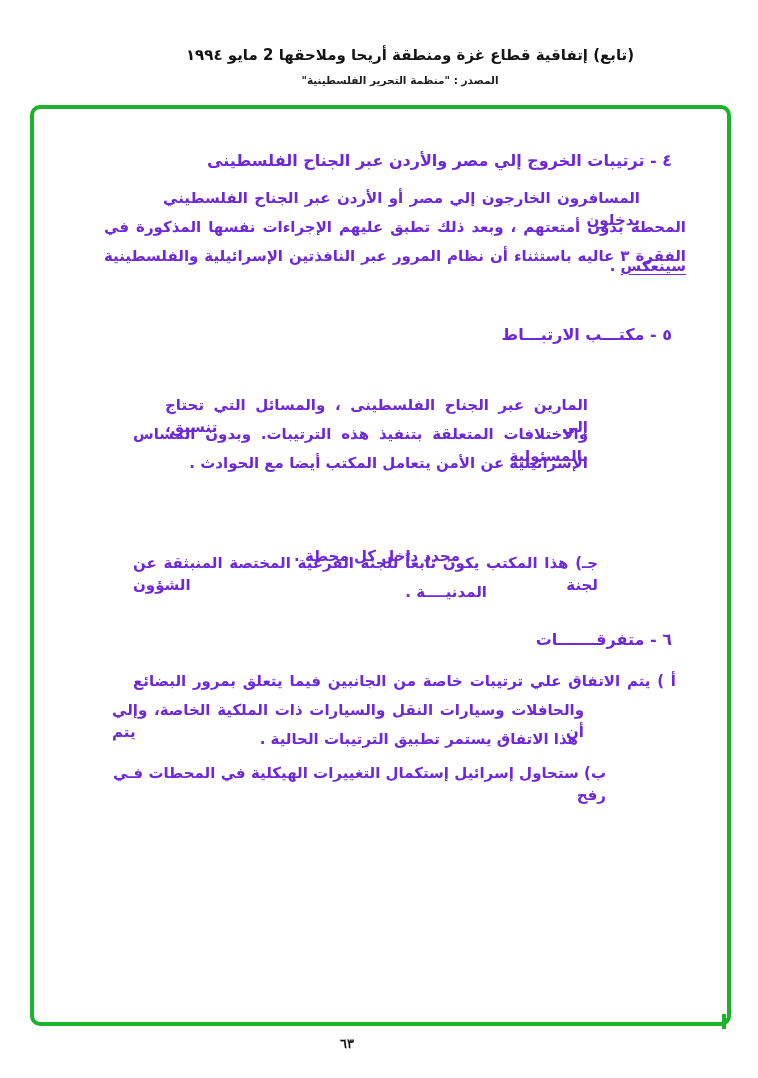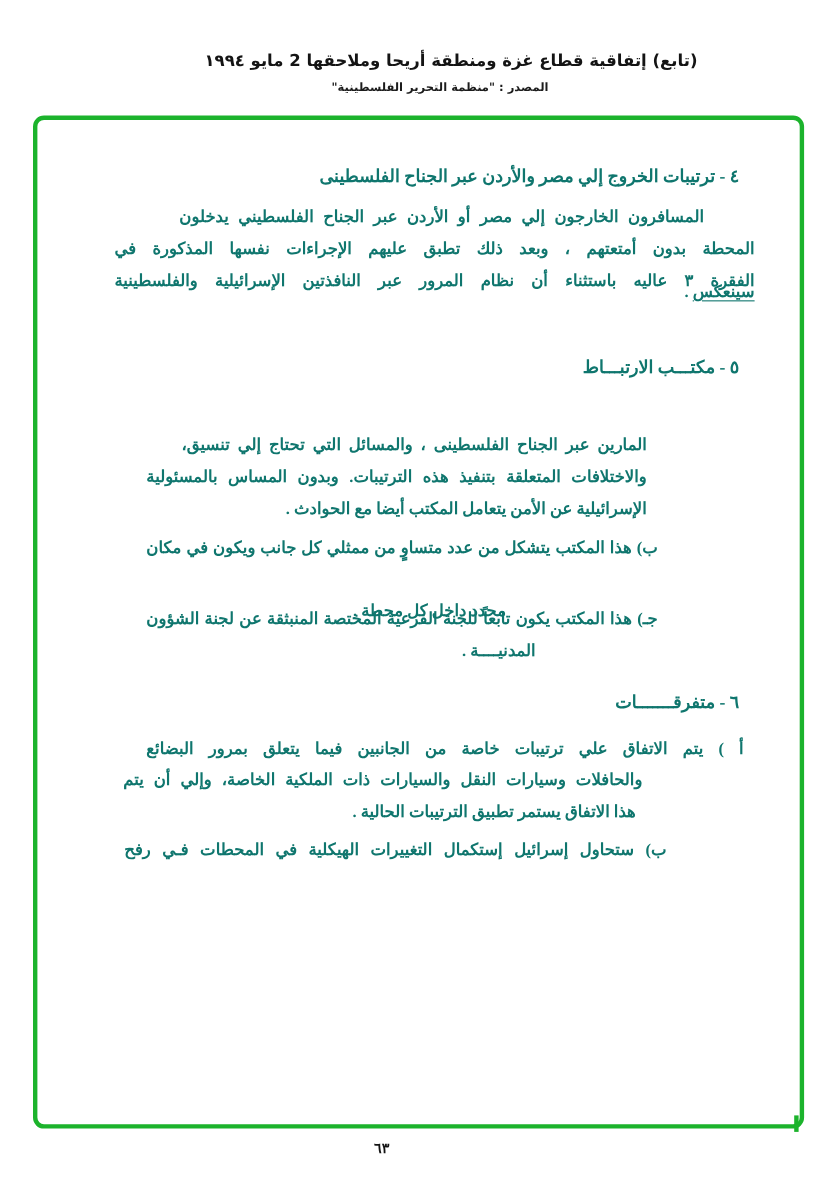--- a/index.html
+++ b/index.html
@@ -34,22 +34,21 @@
     position:absolute;left:722px;top:1014px;
     width:4px;height:15px;background:#1cb32c;
   }
   
   .ln{
     position:absolute;
     direction:rtl;
     font-weight:bold;
     font-size:15px;
     line-height:22px;
-    color:#0f766e;
-    font-family:Liberation Serif, serif;
+    color:#6d28d9;
   }
   .just{text-align:justify;text-align-last:justify;}
   .end{text-align:right;white-space:nowrap;}
   .head{font-size:16px;white-space:nowrap;text-align:right;}
   .u{text-decoration:underline;text-underline-offset:3px;}
   .pageno{
     position:absolute;top:1036px;left:340px;
     font-size:13px;font-weight:bold;direction:rtl;font-family:Liberation Serif, serif;
   }
 </style>
@@ -69,21 +68,20 @@
   <div class="ln just" style="top:216px;right:72px;width:582px;">المحطة بدون أمتعتهم ، وبعد ذلك تطبق عليهم الإجراءات نفسها المذكورة في</div>
   <div class="ln just" style="top:245px;right:72px;width:582px;">الفقرة ٣ عاليه باستثناء أن نظام المرور عبر النافذتين الإسرائيلية والفلسطينية</div>
   <div class="ln end" style="top:255px;right:72px;"><span class="u">سينعكس</span><span> .</span></div>
 
   <div class="ln head" style="top:324px;right:86px;">٥ - مكتـــب الارتبـــاط</div>
 
   <div class="ln just" style="top:394px;right:170px;width:423px;">المارين عبر الجناح الفلسطينى ، والمسائل التي تحتاج إلي تنسيق،</div>
   <div class="ln just" style="top:423px;right:170px;width:455px;">والاختلافات المتعلقة بتنفيذ هذه الترتيبات. وبدون المساس بالمسئولية</div>
   <div class="ln end" style="top:452px;right:170px;">الإسرائيلية عن الأمن يتعامل المكتب أيضا مع الحوادث .</div>
 
-  <div class="ln just" style="top:488px;right:160px;width:465px;">ب) هذا المكتب يتشكل من عدد متساوٍ من ممثلي كل جانب ويكون في مكان</div>
   <div class="ln end" style="top:517px;right:298px;margin-top:28px;">محدد داخل كل محطة .</div>
 
   <div class="ln just" style="top:552px;right:160px;width:465px;">جـ) هذا المكتب يكون تابعاً للجنة الفرعية المختصة المنبثقة عن لجنة الشؤون</div>
   <div class="ln end" style="top:581px;right:271px;">المدنيــــة .</div>
 
   <div class="ln head" style="top:629px;right:86px;">٦ - متفرقـــــــات</div>
 
   <div class="ln just" style="top:670px;right:82px;width:543px;margin-left:41px;">أ ) يتم الاتفاق علي ترتيبات خاصة من الجانبين فيما يتعلق بمرور البضائع</div>
   <div class="ln just" style="top:699px;right:174px;width:472px;">والحافلات وسيارات النقل والسيارات ذات الملكية الخاصة، وإلي أن يتم</div>
   <div class="ln end" style="top:728px;right:180px;">هذا الاتفاق يستمر تطبيق الترتيبات الحالية .</div>

